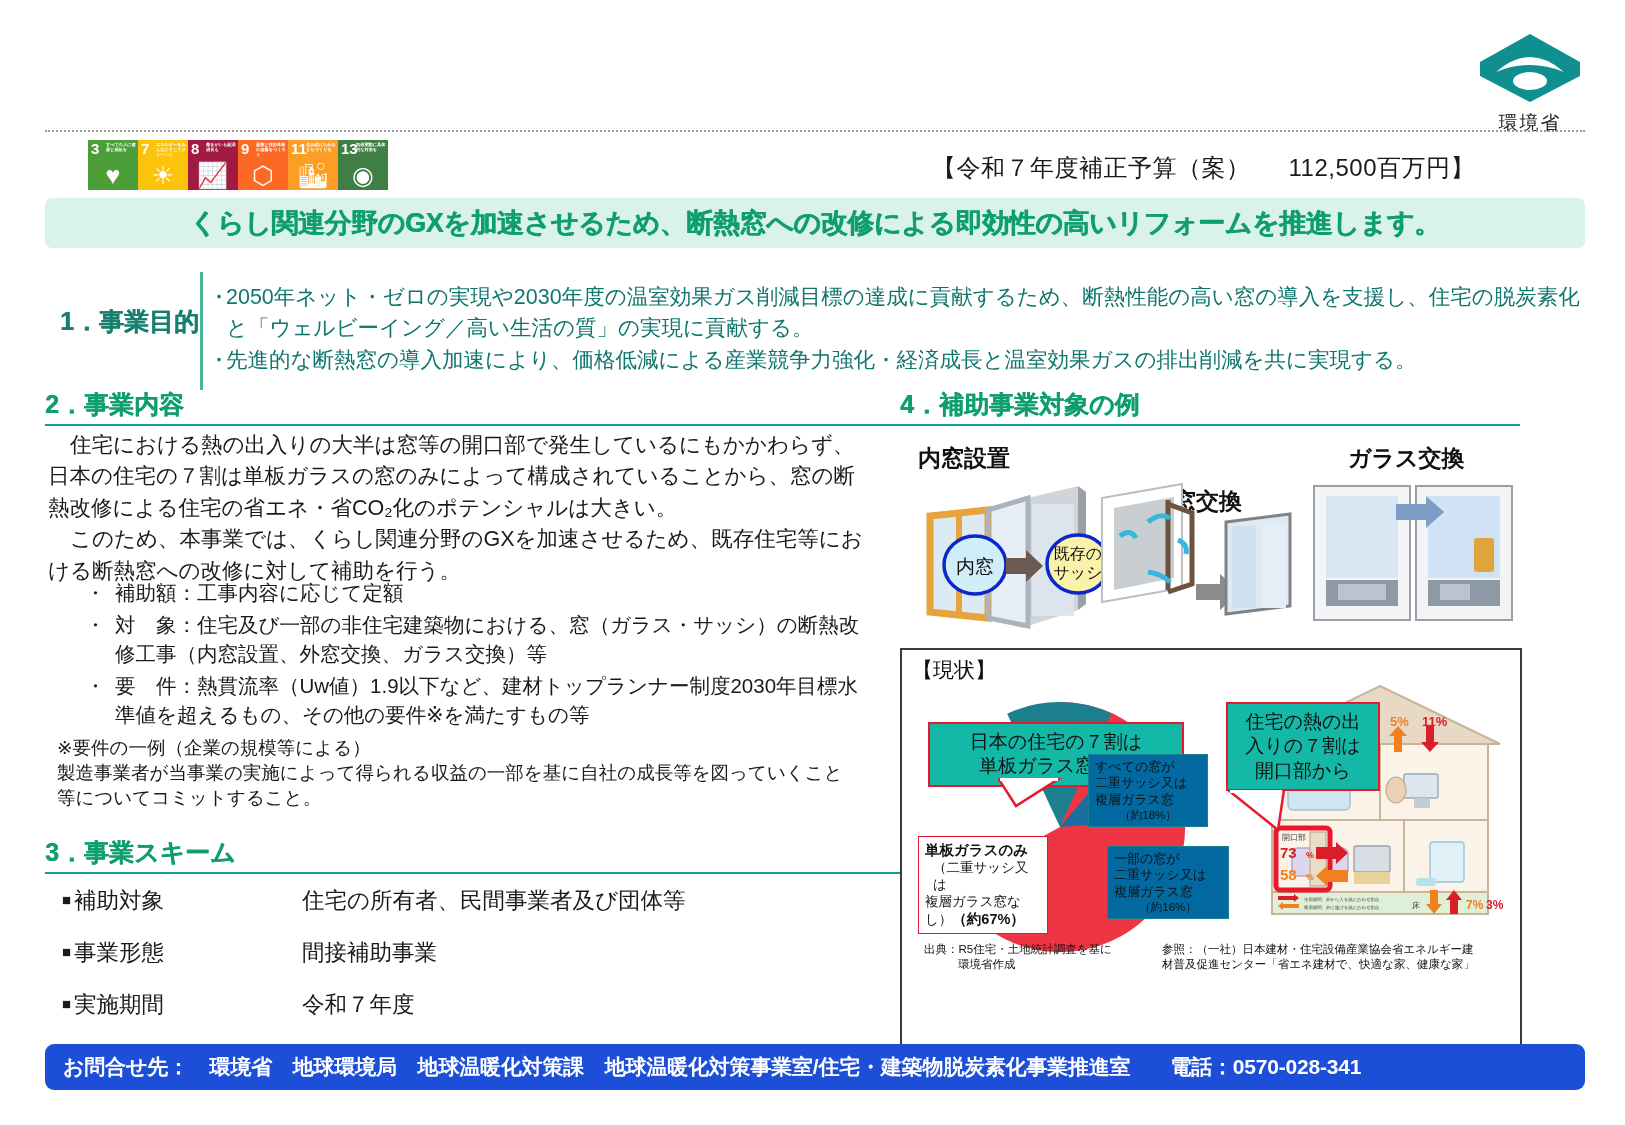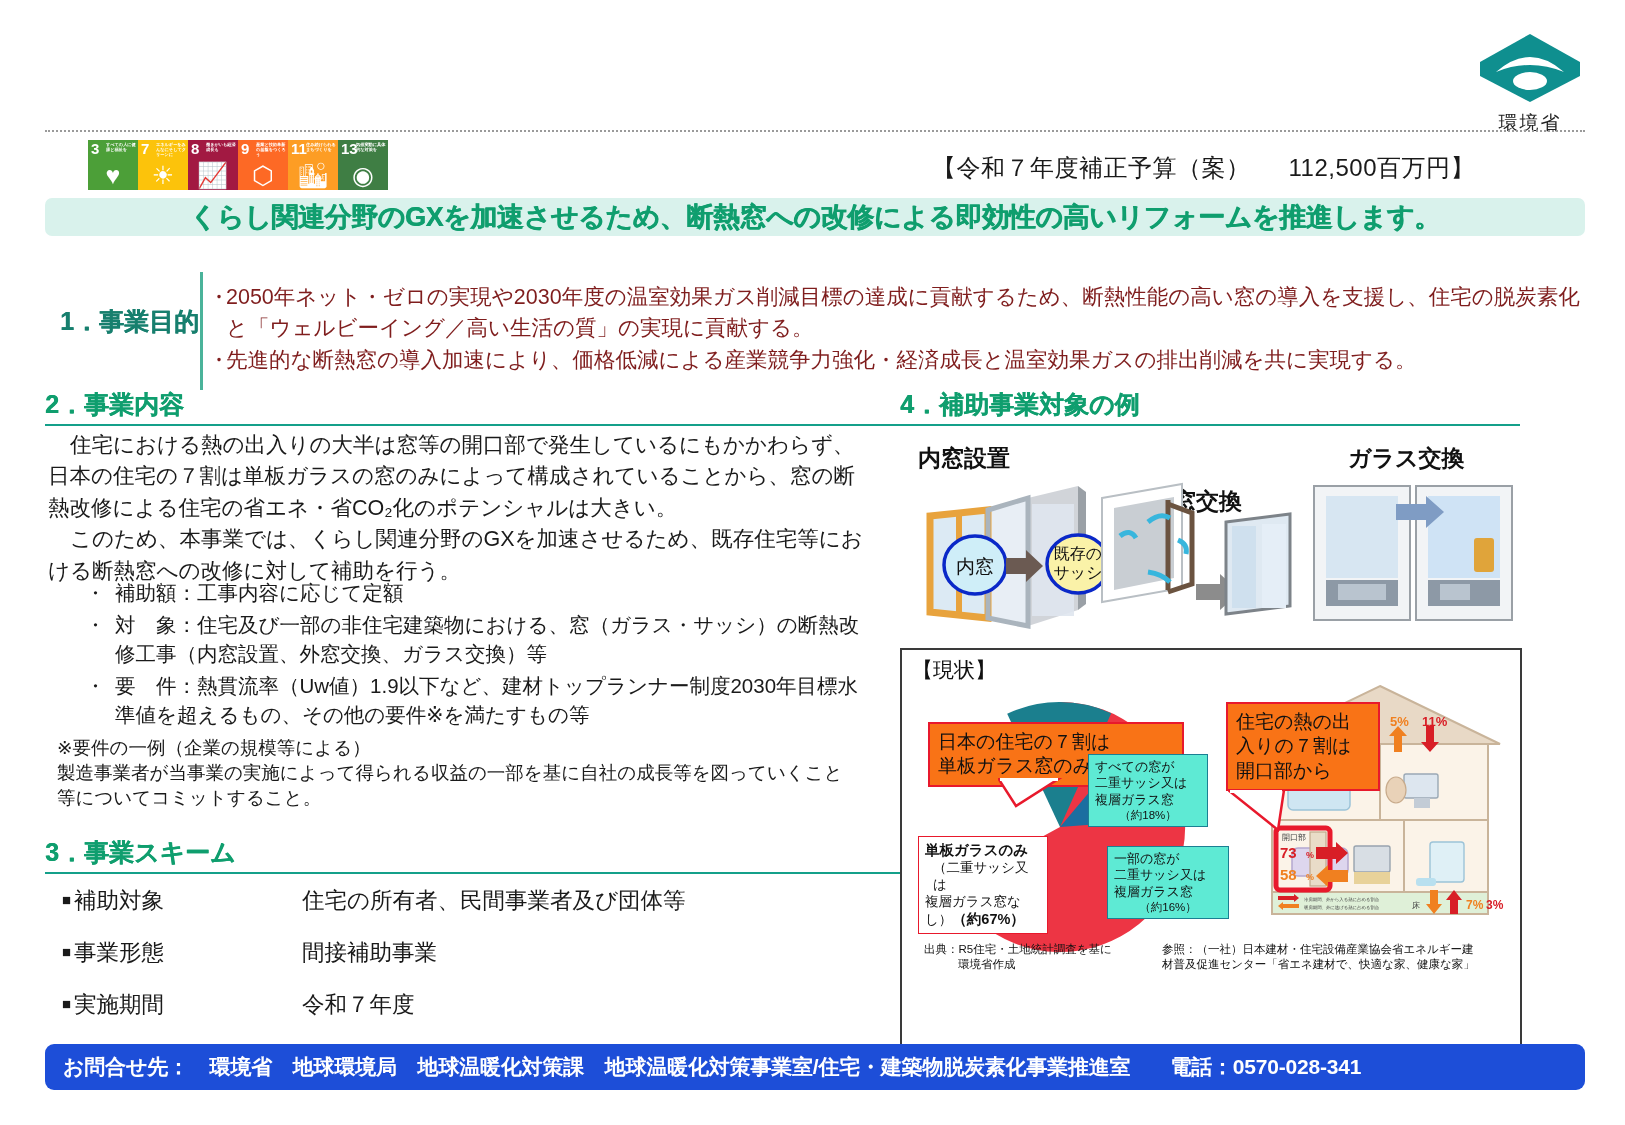--- a/index.html
+++ b/index.html
@@ -39,37 +39,37 @@
   .sdg .gly { position: absolute; left: 0; right: 0; bottom: 2px; text-align: center; font-size: 25px; line-height: 1; }
 
   .budget {
     position: absolute; right: 150px; top: 152px;
     font-size: 24px; color: #1a1a1a; letter-spacing: 0.5px; white-space: nowrap;
   }
   .budget .amt { margin-left: 38px; }
 
   
   .banner {
-    position: absolute; left: 45px; top: 198px; width: 1540px; height: 38px;
+    position: absolute; left: 45px; top: 198px; width: 1540px; height: 50px;
     background: #d9f2ec; border-radius: 7px;
     display: flex; align-items: center; justify-content: center;
   }
   .banner span {
     color: #0f9e6e; font-weight: bold; font-size: 27px; letter-spacing: -0.4px;
     text-shadow: 0.7px 0 0 #0f9e6e;
   }
 
   
   .sec1-label {
     position: absolute; left: 60px; top: 305px;
     font-size: 25px; font-weight: bold; color: #177f6e;
     text-shadow: 0.5px 0 0 #177f6e;
   }
   .sec1-bar { position: absolute; left: 200px; top: 272px; width: 3px; height: 118px; background: #4ab39a; }
-  .sec1-body { position: absolute; left: 212px; top: 282px; width: 1375px; font-size: 21.5px; color: #7f1d1d; line-height: 1.42; }
+  .sec1-body { position: absolute; left: 212px; top: 282px; width: 1375px; font-size: 21.5px; color: #0f766e; line-height: 1.42; }
   .sec1-body li { list-style: none; position: relative; padding-left: 14px; margin-bottom: 2px; }
   .sec1-body li::before { content: "・"; position: absolute; left: -4px; top: 0; }
 
   
   .sec-head { position: absolute; font-size: 25px; font-weight: bold; color: #0f9e6e; text-shadow: 0.5px 0 0 #0f9e6e; }
   .sec-rule { position: absolute; border-top: 2.5px solid #14a08a; }
 
   
   #sec2-head { left: 45px; top: 388px; }
   #sec2-rule { left: 45px; top: 424px; width: 1418px; }
@@ -95,25 +95,25 @@
   .ex-title { position: absolute; font-size: 23px; font-weight: bold; color: #111; }
   #ex-t1 { left: 18px; } #ex-t2 { left: 250px; margin-top: 43px; } #ex-t3 { left: 448px; }
 
   .diagrams { position: absolute; left: 900px; top: 478px; width: 630px; height: 160px; }
 
   
   .panel { position: absolute; left: 900px; top: 648px; width: 622px; height: 415px; border: 2px solid #3a3a3a; background: #fff; }
   .panel-title { position: absolute; left: 10px; top: 6px; font-size: 21px; color: #111; }
 
   .callout-red {
-    position: absolute; background: #f97316; border: 2.5px solid #e8192c;
-    font-size: 19px; color: #111; text-align: left; line-height: 1.28; padding: 6px 8px;
+    position: absolute; background: #14b8a6; border: 2.5px solid #e8192c;
+    font-size: 19px; color: #111; text-align: center; line-height: 1.28; padding: 6px 8px;
   }
   .callout-teal {
-    position: absolute; background: #5eead4; border: 1.8px solid #1b7f93;
+    position: absolute; background: #0369a1; border: 1.8px solid #1b7f93;
     font-size: 13px; color: #111; line-height: 1.25; padding: 4px 6px;
   }
   .callout-teal .sml { font-size: 11.5px; }
   .callout-white {
     position: absolute; background: #fff; border: 1.8px solid #e8192c;
     font-size: 13.5px; color: #111; line-height: 1.26; padding: 4px 6px;
   }
   .callout-white b { font-size: 14.5px; }
 
   .srctext { position: absolute; font-size: 11.5px; color: #111; line-height: 1.3; }

